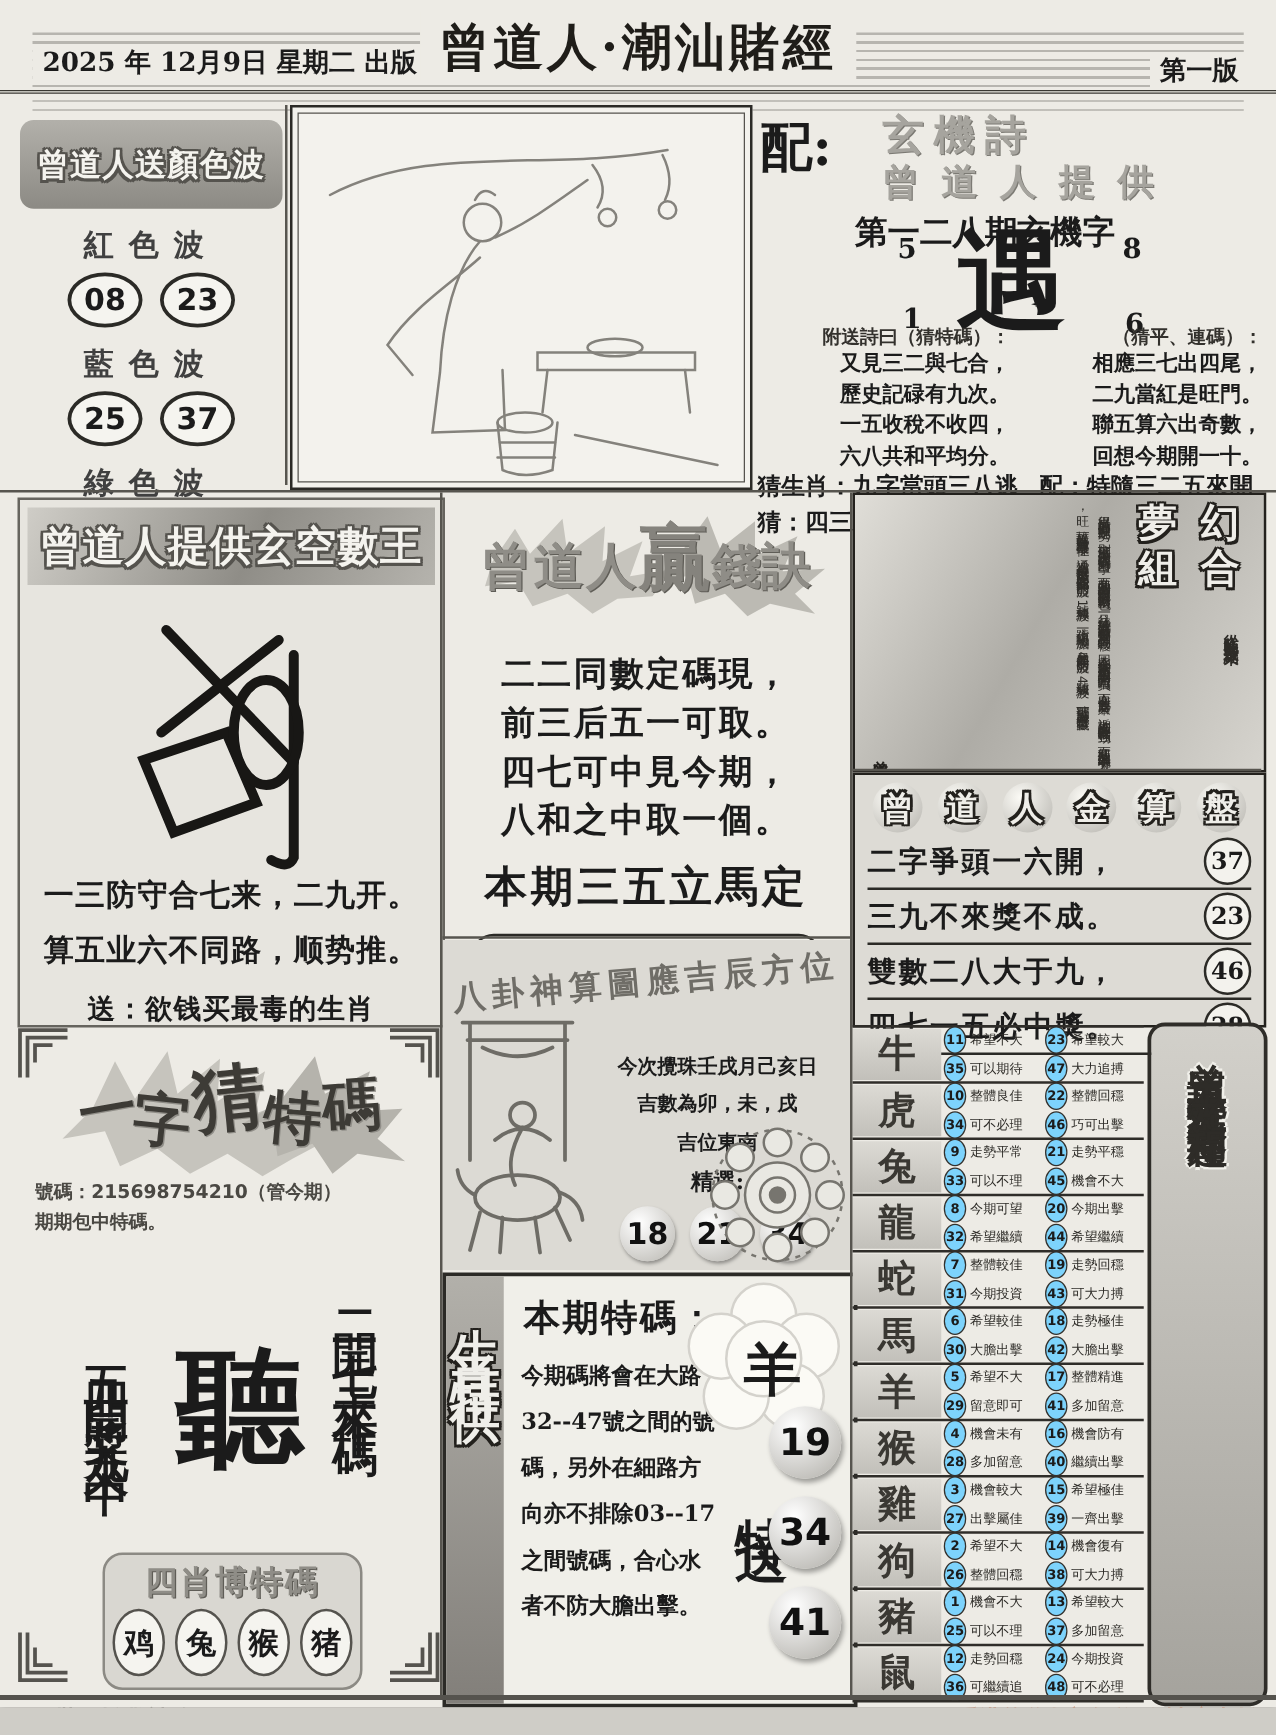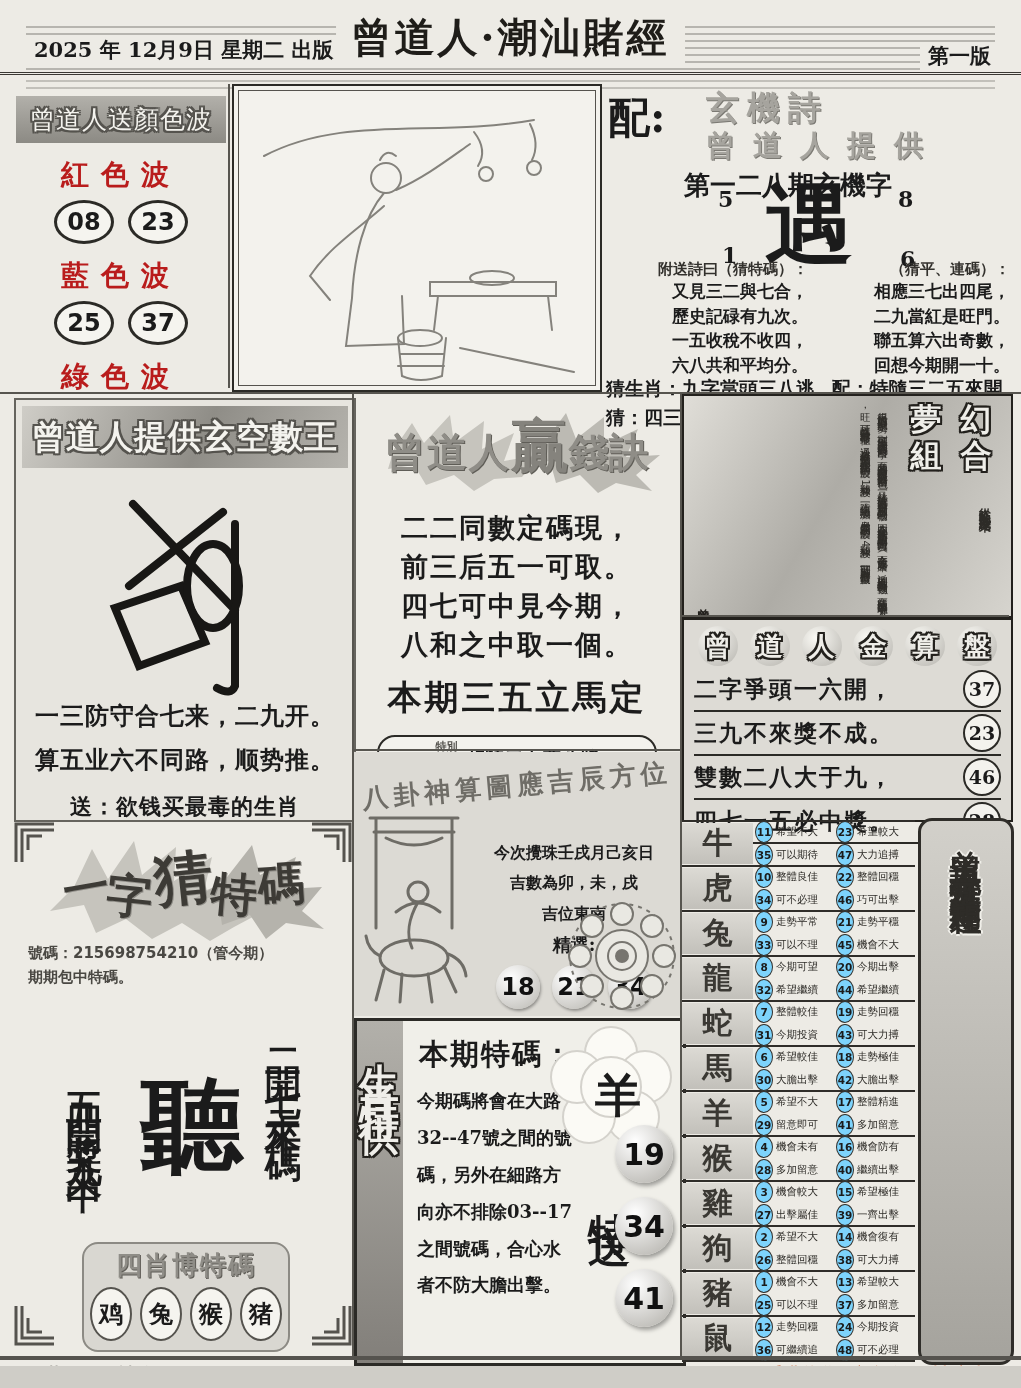--- a/index.html
+++ b/index.html
@@ -24,23 +24,23 @@
   .outline-dark{color:#efeee9;text-shadow:-2px -2px 0 #23211d,2px -2px 0 #23211d,-2px 2px 0 #23211d,
       2px 2px 0 #23211d,-2px 0 0 #23211d,2px 0 0 #23211d,0 -2px 0 #23211d,0 2px 0 #23211d;}
   .oval{display:inline-block;width:54px;height:38px;border:3px solid #2b2a26;border-radius:50%;
         font-size:24px;font-weight:800;line-height:38px;text-align:center;background:#f5f4ef;}
   .ball{display:inline-flex;align-items:center;justify-content:center;width:44px;height:44px;border-radius:50%;
         background:radial-gradient(circle at 35% 30%,#ffffff,#b9b7b1);box-shadow:1px 2px 3px rgba(0,0,0,.35);
         font-size:24px;font-weight:900;color:#111;}
   
   #waves{position:absolute;left:14px;top:96px;width:214px;height:292px;}
   #waves-title{margin:0 2px;background:linear-gradient(#b2b0aa,#8c8a84);text-align:center;
-               font-size:25px;font-weight:400;padding:7px 0;letter-spacing:1px;}
+               font-size:25px;font-weight:700;padding:19px 0;letter-spacing:1px;border-radius:11px;}
   .wave-group{text-align:center;margin-top:13px;}
-  .wave-label{font-size:28px;font-weight:800;color:#b91c1c;letter-spacing:12px;}
+  .wave-label{font-size:24px;font-weight:800;color:#404040;letter-spacing:12px;}
   .wave-nums{margin-top:6px;display:flex;justify-content:center;gap:14px;}
   
   #pic{position:absolute;left:232px;top:84px;width:366px;height:304px;border:2px solid #2b2a26;background:#f3f2ed;}
   #pic::before{content:"";position:absolute;inset:4px;border:1px solid #55534e;}
   
   #mystic{position:absolute;left:606px;top:84px;width:404px;height:310px;}
   #pei{position:absolute;left:2px;top:6px;font-size:42px;font-weight:900;}
   #xuanjishi{position:absolute;left:100px;top:2px;font-size:33px;font-weight:900;color:#a6a49e;
              letter-spacing:8px;text-shadow:1px 1px 0 #7c7a74;}
   #tigong{position:absolute;left:100px;top:42px;font-size:29px;font-weight:900;color:#a6a49e;
@@ -284,21 +284,21 @@
   </div>
 
   <div id="yingqian">
     <div id="yq-title">
       <svg id="yq-burst" viewBox="0 0 326 92">
         <polygon fill="#c6c4bd" points="40,46 58,20 70,40 96,12 100,40 130,18 128,46 160,30 150,58 186,52 168,74 140,76 120,88 100,72 72,82 60,62 34,66"></polygon>
         <polygon fill="#bcbab3" points="190,40 212,10 222,36 250,14 250,42 284,26 272,54 306,52 282,72 298,88 262,80 244,90 226,72 202,80 196,58 172,60"></polygon>
       </svg>
       <span class="yq-t" id="yq-t1">曾道人</span><span class="yq-t" id="yq-t2">贏</span><span class="yq-t" id="yq-t3">錢訣</span>
     </div>
-    <div id="yq-lines" class="serif" style="margin-top:8px;">
+    <div id="yq-lines" class="serif" style="margin-top:20px;">
         <div class="yq-line">二二同數定碼現，</div>
         <div class="yq-line">前三后五一可取。</div>
         <div class="yq-line">四七可中見今期，</div>
         <div class="yq-line">八和之中取一個。</div>
       </div>
     <div id="yq-big" class="serif">本期三五立馬定</div>
     <div id="yq-pill">
       <span id="yq-pill-label">特別意思:</span>
       <span id="yq-pill-text" class="serif">相隨二七要八獎</span>
     </div>

